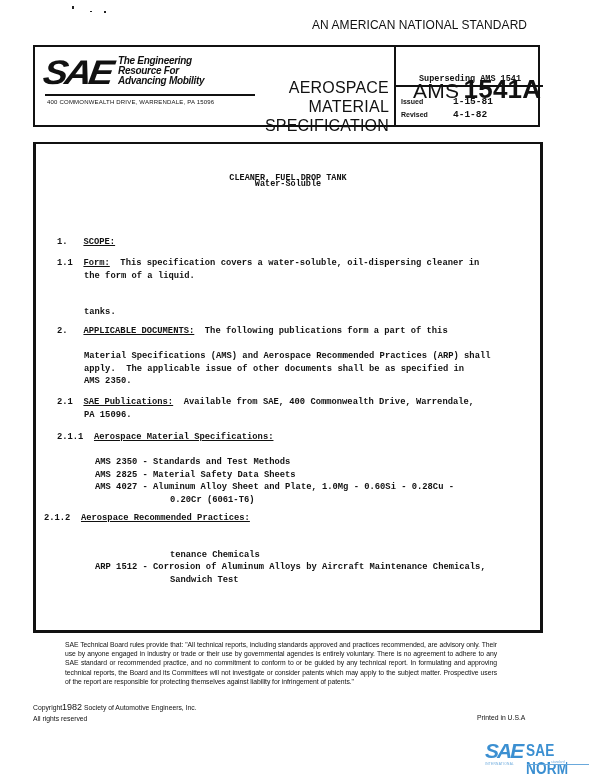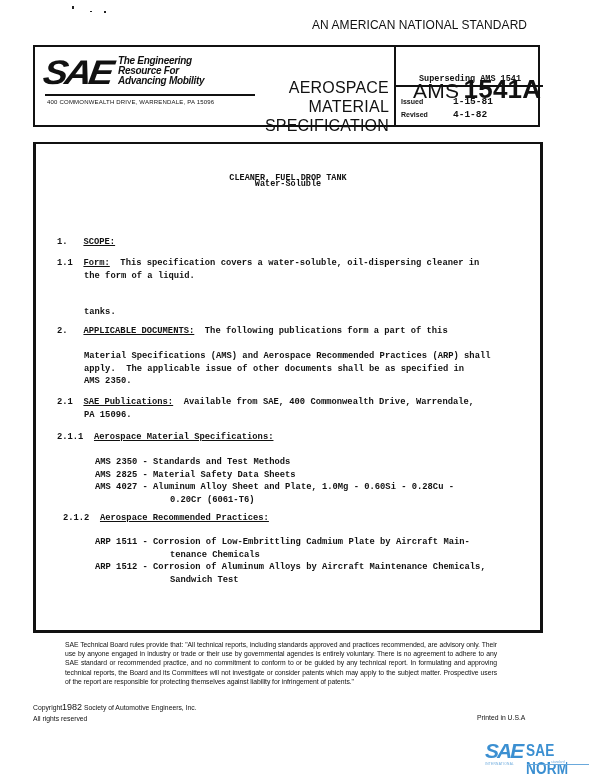--- a/index.html
+++ b/index.html
@@ -115,23 +115,22 @@
   <div class="abs sec mono" style="left:21px;top:252px;"><span>2.1</span>  <span class="u">SAE Publications:</span><span>  Available from SAE, 400 Commonwealth Drive, Warrendale,</span></div>
   <div class="abs sec mono" style="left:48px;top:264.5px;">PA 15096.</div>
 
   <div class="abs sec mono" style="left:21px;top:287px;"><span>2.1.1</span>  <span class="u">Aerospace Material Specifications:</span></div>
 
   <div class="abs sec mono" style="left:59px;top:312px;"><span>AMS 2350</span> - <span>Standards and Test Methods</span></div>
   <div class="abs sec mono" style="left:59px;top:324.5px;"><span>AMS 2825</span> - <span>Material Safety Data Sheets</span></div>
   <div class="abs sec mono" style="left:59px;top:337px;"><span>AMS 4027</span> - <span>Aluminum Alloy Sheet and Plate, 1.0Mg - 0.60Si - 0.28Cu -</span></div>
   <div class="abs sec mono" style="left:134px;top:349.5px;">0.20Cr (6061-T6)</div>
 
-  <div class="abs sec mono" style="left:27px;top:368px;"><span>2.1.2</span>  <span class="u">Aerospace Recommended Practices:</span></div>
+  <div class="abs sec mono" style="left:8px;top:368px;"><span>2.1.2</span>  <span class="u">Aerospace Recommended Practices:</span></div>
 
-  <div class="abs sec mono" style="left:59px;top:392px;"><span>ARP 1511</span> - <span>Corrosion of Low-Embrittling Cadmium Plate by Aircraft Main-</span></div>
   <div class="abs sec mono" style="left:134px;top:404.5px;">tenance Chemicals</div>
   <div class="abs sec mono" style="left:59px;top:417px;"><span>ARP 1512</span> - <span>Corrosion of Aluminum Alloys by Aircraft Maintenance Chemicals,</span></div>
   <div class="abs sec mono" style="left:134px;top:429.5px;">Sandwich Test</div>
 </div>
 
 <div class="abs footer-note">SAE Technical Board rules provide that: "All technical reports, including standards approved and practices recommended, are advisory only. Their use by anyone engaged in industry or trade or their use by governmental agencies is entirely voluntary. There is no agreement to adhere to any SAE standard or recommended practice, and no commitment to conform to or be guided by any technical report. In formulating and approving technical reports, the Board and its Committees will not investigate or consider patents which may apply to the subject matter. Prospective users of the report are responsible for protecting themselves against liability for infringement of patents."</div>
 
 <div class="abs copyright">
   <div><span>Copyright</span><span class="yr">1982</span> <span>Society of Automotive Engineers, Inc.</span></div>
   <div>All rights reserved</div>

